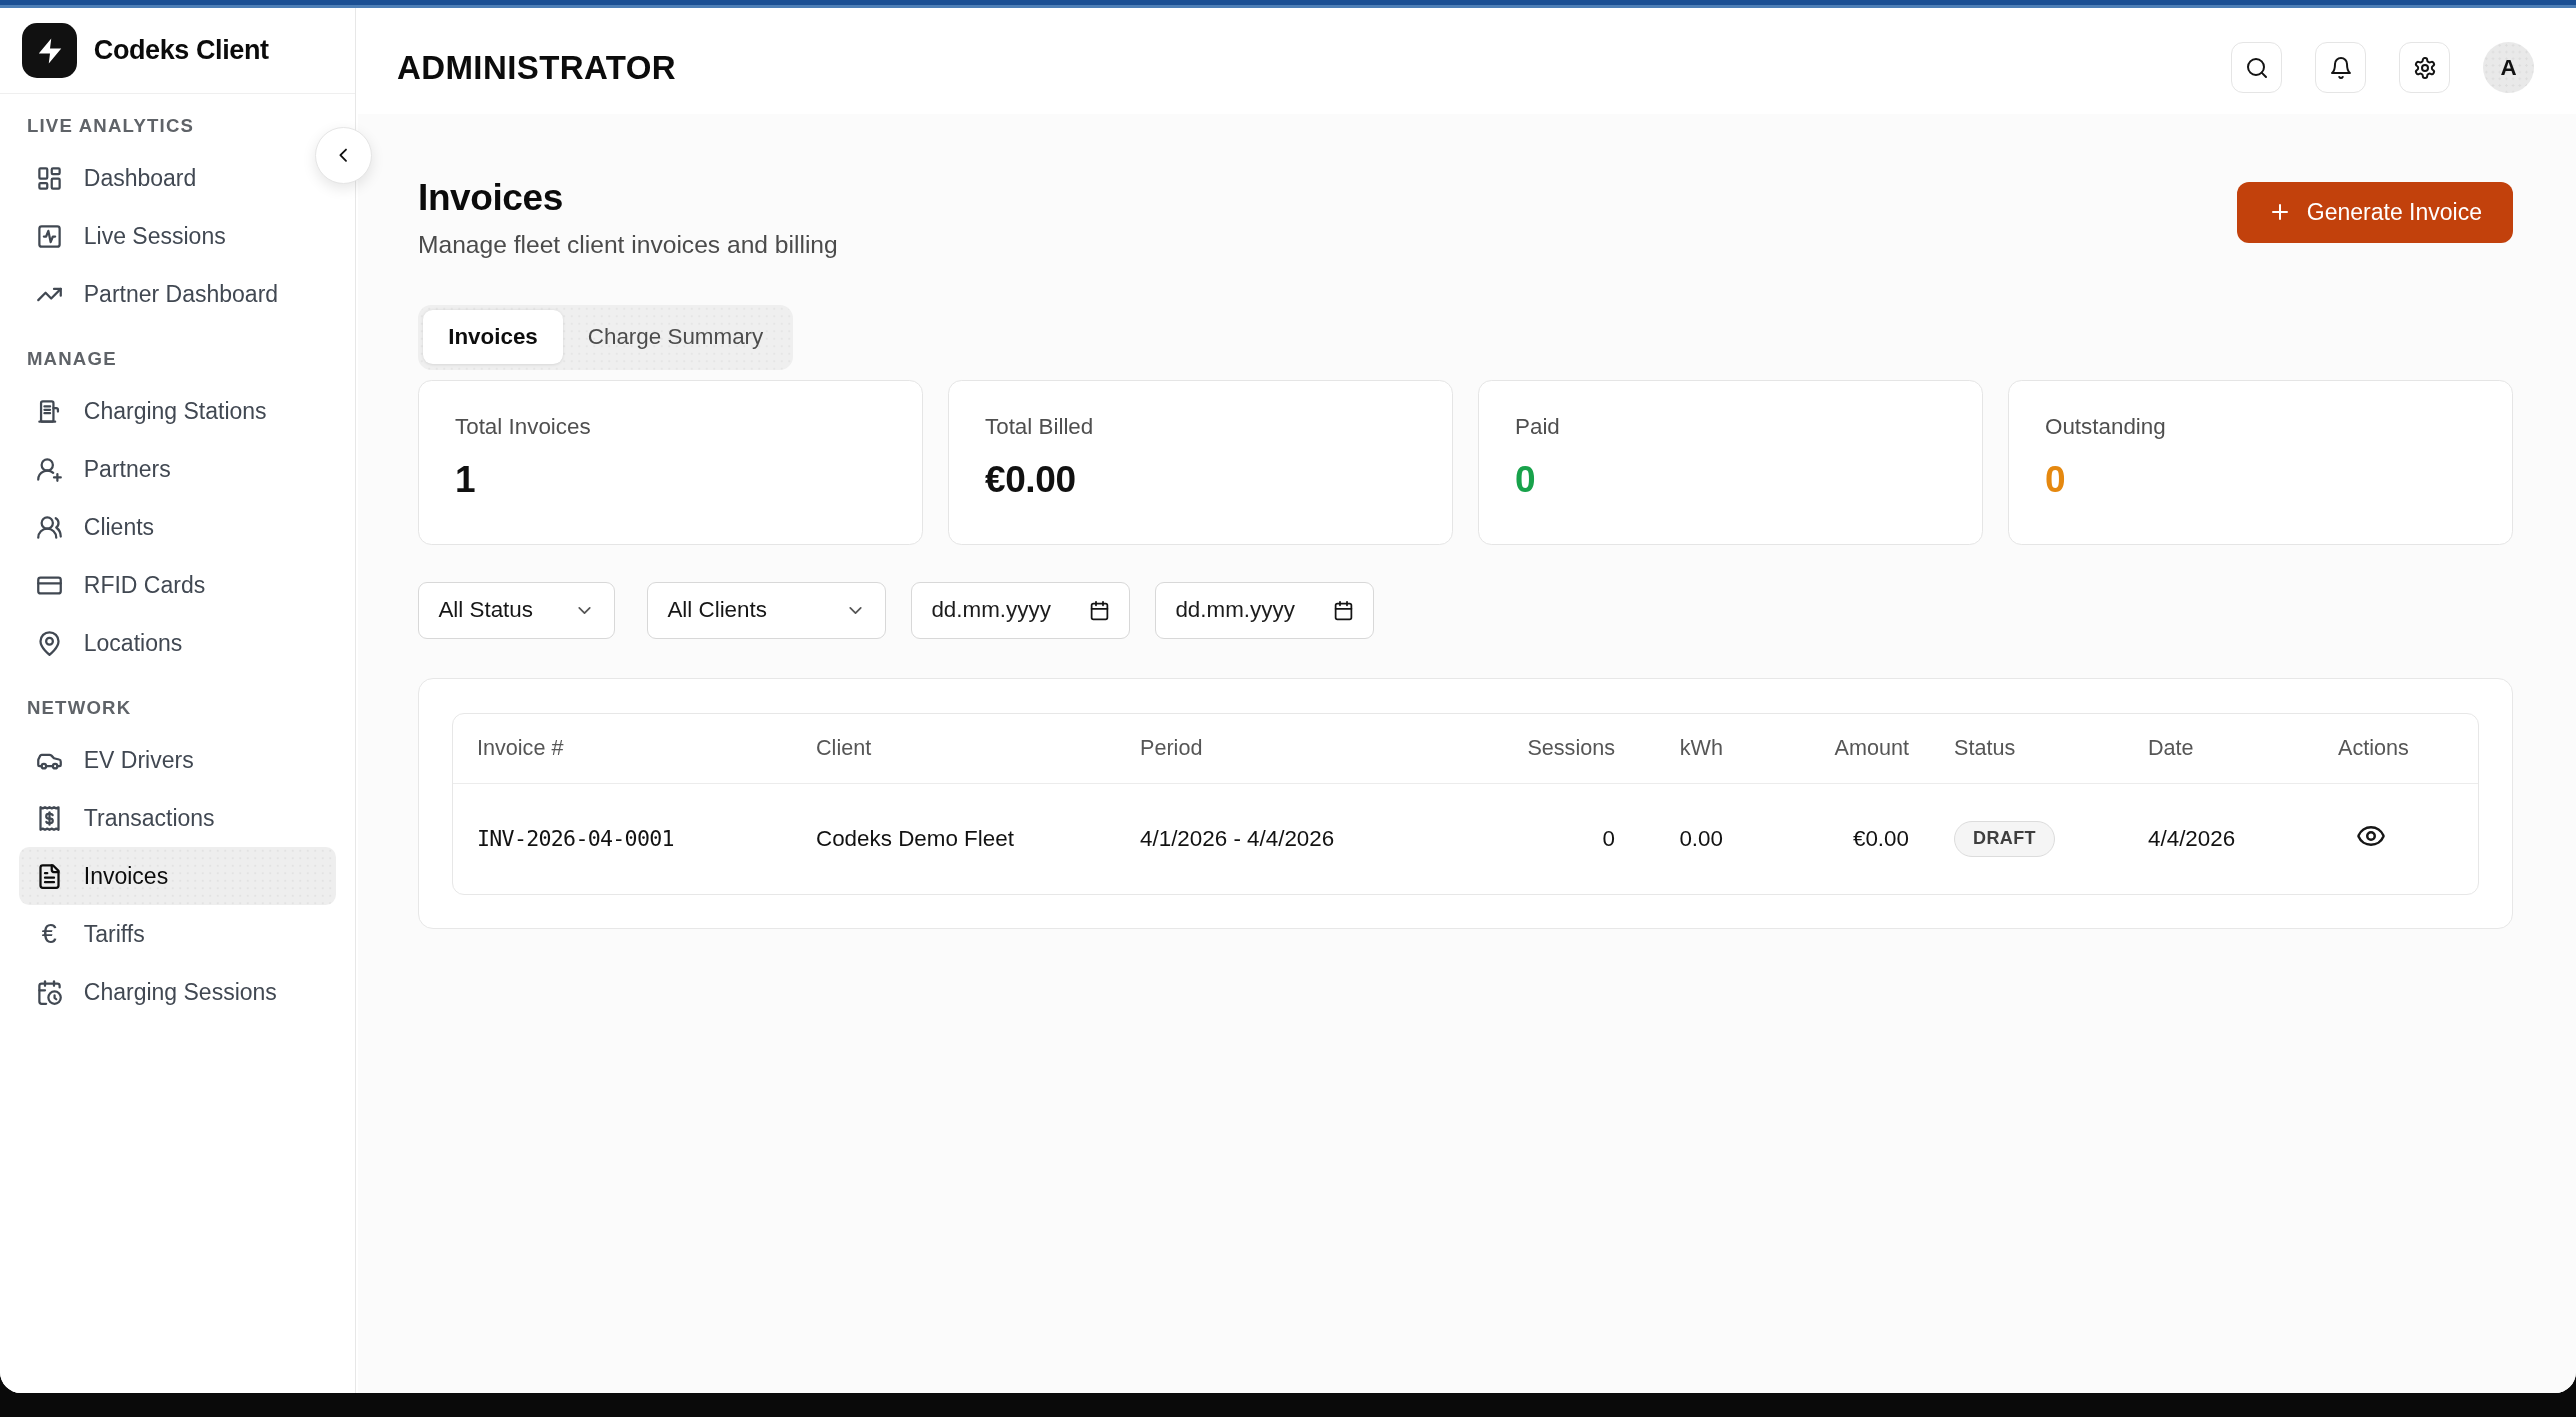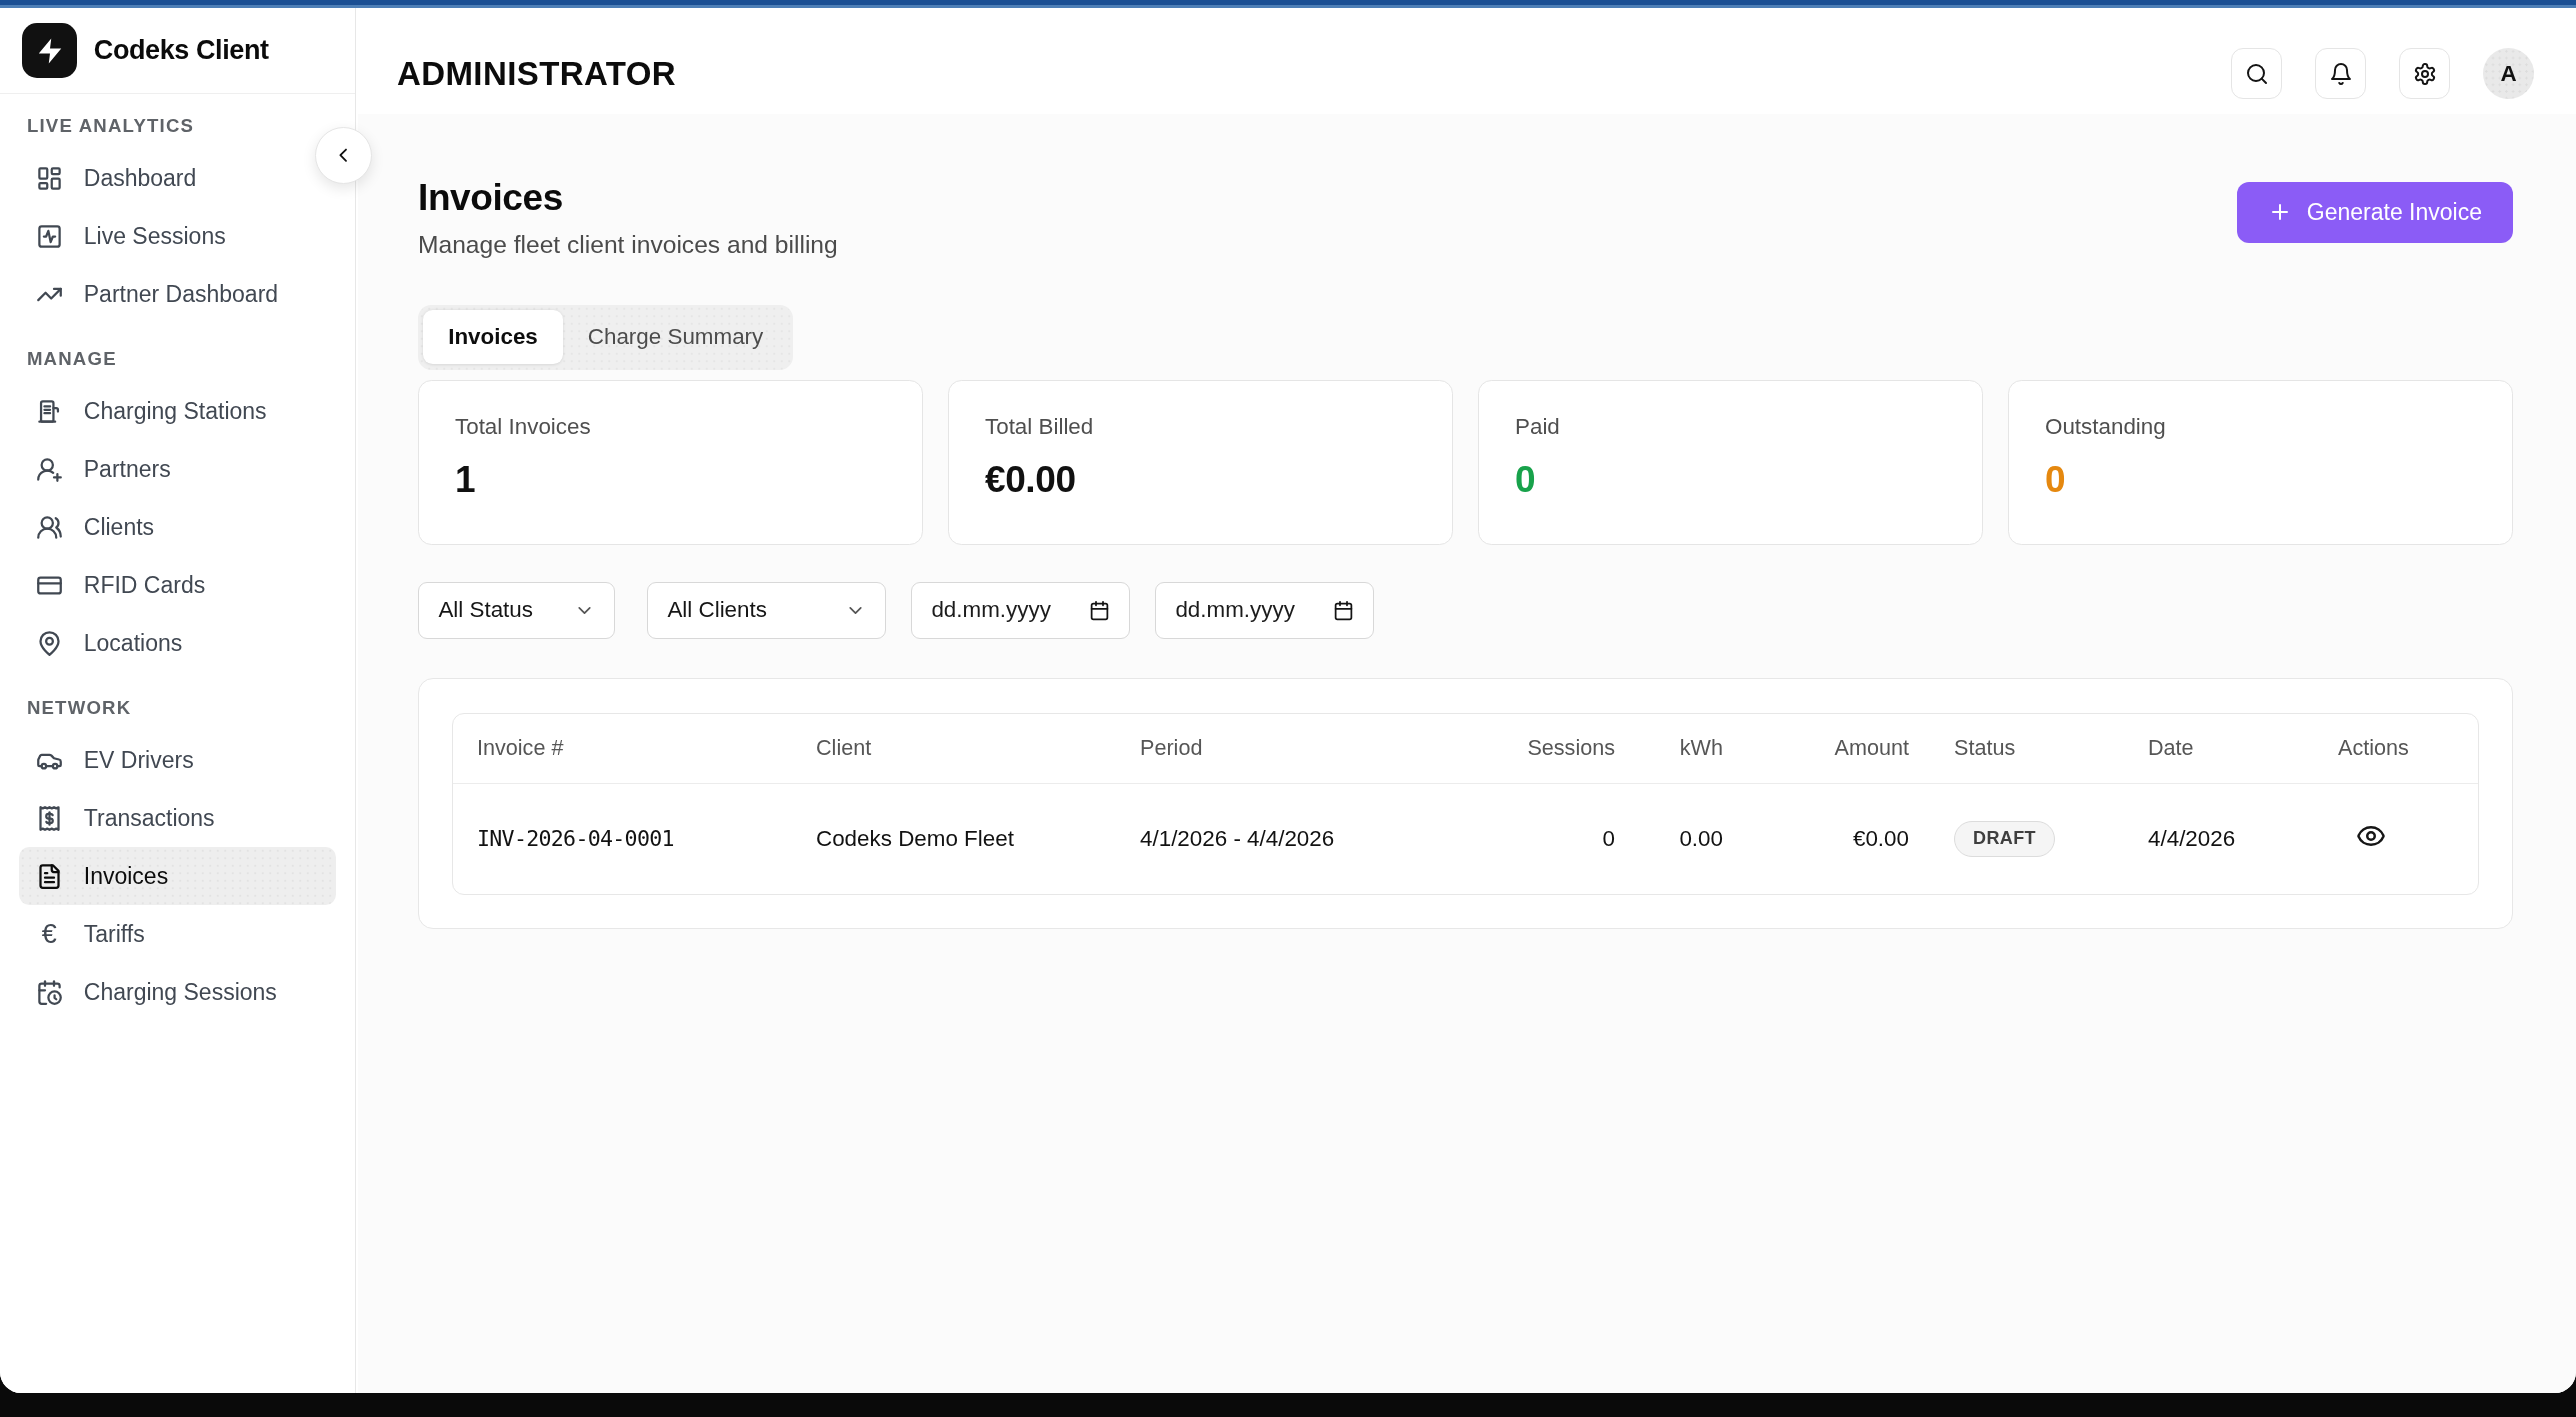--- a/index.html
+++ b/index.html
@@ -28,37 +28,37 @@
   .nav-item.active { background:#eeeeee radial-gradient(rgba(0,0,0,0.05) 1.1px, transparent 1.1px); background-size:7.5px 7.5px; color:#0d0d0d; font-weight:500; }
   .nav-item.active .ic { stroke:#0d0d0d; }
   .euro-glyph { width:27px; text-align:center; font-size:27px; line-height:27px; color:inherit; flex:0 0 auto; }
 
   .collapse-btn { position:absolute; left:315px; top:119px; width:57px; height:57px; border-radius:50%;
     background:#fff; border:1.5px solid #e5e5e5; box-shadow:0 4.5px 13.4px rgba(0,0,0,.10);
     display:flex; align-items:center; justify-content:center; z-index:4; cursor:pointer; }
   .collapse-btn svg { width:22.4px; height:22.4px; stroke:#111; stroke-width:2.6; }
 
   
-  .header { position:absolute; left:358px; top:14px; right:0; height:104px; background:#fff; border-bottom:1.5px solid #e7e7e7;
+  .header { position:absolute; left:358px; top:8px; right:0; height:104px; background:#fff; border-bottom:1.5px solid #e7e7e7;
     display:flex; align-items:center; padding:0 42px 0 39px; }
   .header-title { flex:1; font-size:33px; font-weight:800; color:#0c0c0c; letter-spacing:0.4px; }
   .header-actions { display:flex; align-items:center; gap:33px; }
   .icon-btn { width:51px; height:51px; border-radius:12px; border:1.5px solid #e5e5e5; background:#fff;
     display:flex; align-items:center; justify-content:center; cursor:pointer; }
   .icon-btn svg { width:24px; height:24px; stroke:#141414; }
   .avatar { width:51px; height:51px; border-radius:50%; background:#e9e9e9 radial-gradient(rgba(0,0,0,0.05) 1.1px, transparent 1.1px); background-size:6.7px 6.7px;
     display:flex; align-items:center; justify-content:center; font-size:22.4px; font-weight:600; color:#111; cursor:pointer; }
 
   
   .main { position:absolute; left:358px; top:106px; right:0; bottom:0; background:#fbfbfb; padding:63px 63px 0 60px; overflow:hidden; }
 
   .title-row { display:flex; justify-content:space-between; align-items:flex-start; }
   .page-title { font-size:37px; font-weight:800; color:#0b0b0b; letter-spacing:-0.4px; }
   .page-subtitle { font-size:24.6px; color:#4b4b4b; margin-top:12px; }
-  .generate-btn { height:61px; margin-top:4.5px; padding:0 31px; background:#8b5cf6; color:#fff; border:none; border-radius:12px;
+  .generate-btn { height:61px; margin-top:4.5px; padding:0 31px; background:#c2410c; color:#fff; border:none; border-radius:12px;
     display:inline-flex; align-items:center; gap:15px; font-size:23px; font-weight:500; font-family:inherit; cursor:pointer; }
   .generate-btn svg { width:24px; height:24px; stroke:#fff; }
 
   .tabs { margin-top:46px; display:inline-flex; align-items:center; padding:5.2px; border-radius:13.4px;
     background:#efefef radial-gradient(rgba(0,0,0,0.045) 1.1px, transparent 1.1px); background-size:7.5px 7.5px; }
   .tab { padding:14px 25px; border-radius:9.7px; font-size:22.4px; font-weight:500; color:#4c4c4c; cursor:pointer; white-space:nowrap; }
   .tab.active { background:#fff; color:#0d0d0d; font-weight:600; box-shadow:0 0.7px 3px rgba(0,0,0,.10); }
 
   .stats { margin-top:10.4px; display:grid; grid-template-columns:repeat(4,1fr); gap:25px; }
   .stat-card { background:#fff; border:1.5px solid #e5e5e5; border-radius:13.4px; height:165px; padding:33px 36px 0; }

